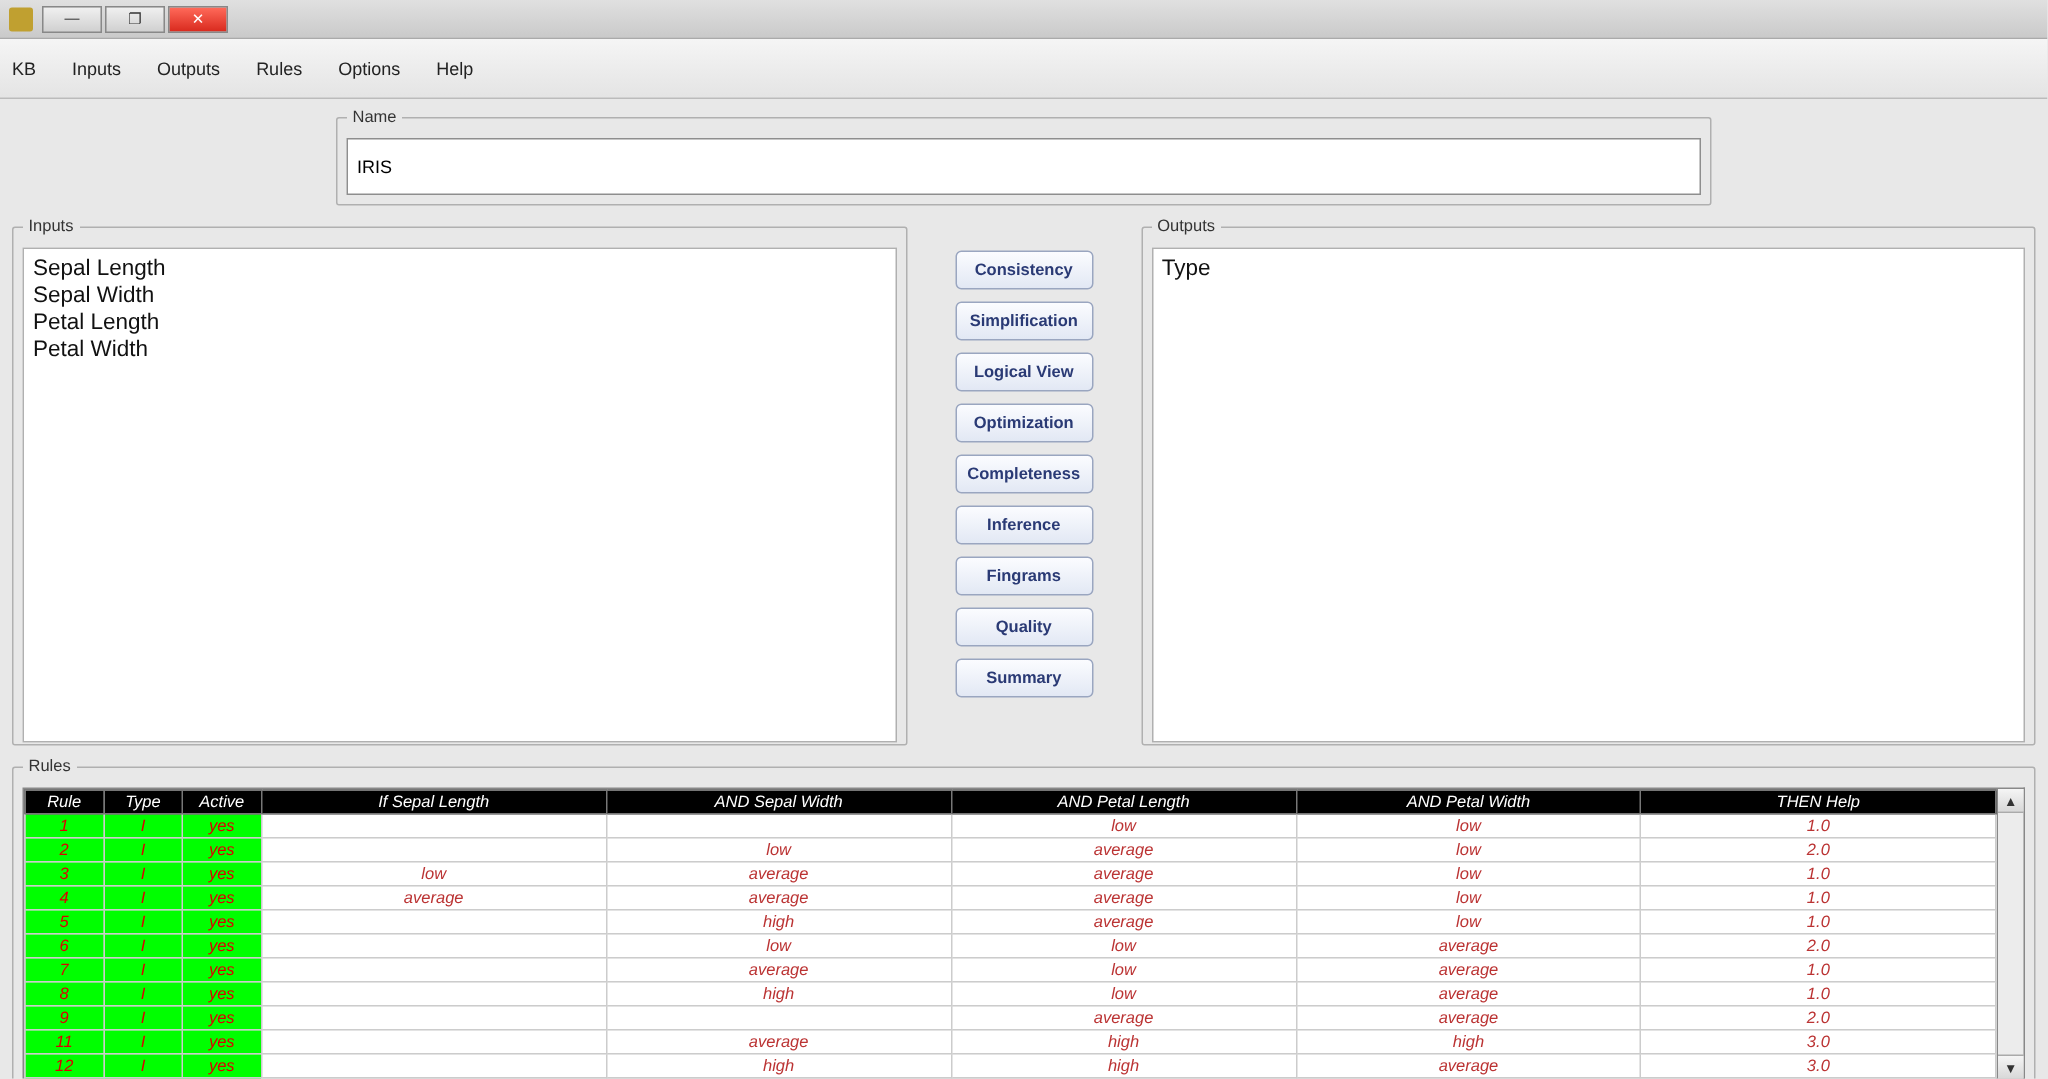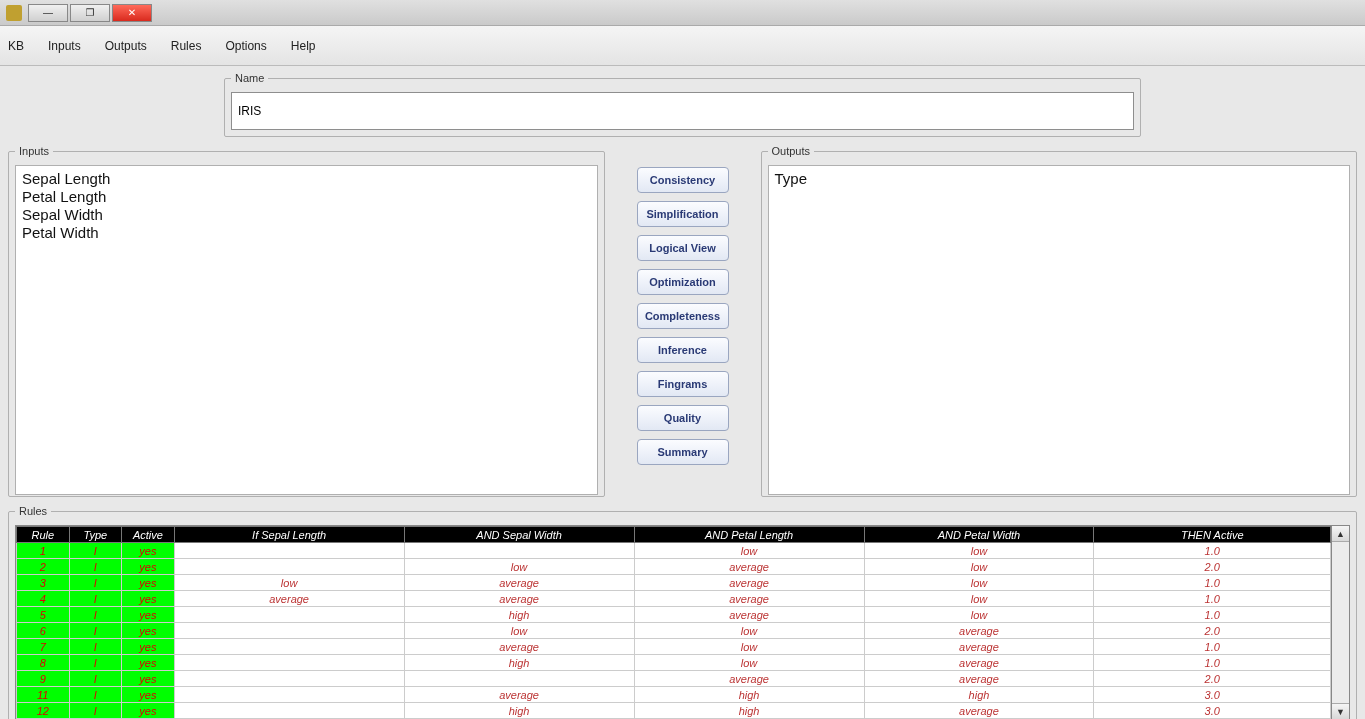--- a/index.html
+++ b/index.html
@@ -81,22 +81,22 @@
   <fieldset class="group name-group">
     <legend>Name</legend>
     <input class="name-input" value="IRIS" style="">
   </fieldset>
 
   <div class="midrow">
     <fieldset class="group panel">
       <legend>Inputs</legend>
       <div class="listbox">
         <div class="li">Sepal Length</div>
+        <div class="li">Sepal Width</div>
         <div class="li">Petal Length</div>
-        <div class="li">Sepal Width</div>
         <div class="li">Petal Width</div>
       </div>
     </fieldset>
 
     <div class="btncol">
       <button class="actbtn">Consistency</button>
       <button class="actbtn">Simplification</button>
       <button class="actbtn">Logical View</button>
       <button class="actbtn">Optimization</button>
       <button class="actbtn">Completeness</button>
@@ -131,21 +131,21 @@
           </colgroup>
           <thead>
             <tr id="rules-header">
                 <th>Rule</th>
                 <th>Type</th>
                 <th>Active</th>
                 <th>If Sepal Length</th>
                 <th>AND Sepal Width</th>
                 <th>AND Petal Length</th>
                 <th>AND Petal Width</th>
-                <th>THEN Active</th>
+                <th>THEN Help</th>
               </tr>
           </thead>
           <tbody id="rules-body">
               <tr>
                 <td class="fixedcol">1</td>
                 <td class="fixedcol">I</td>
                 <td class="fixedcol">yes</td>
                 <td></td>
                 <td></td>
                 <td>low</td>

